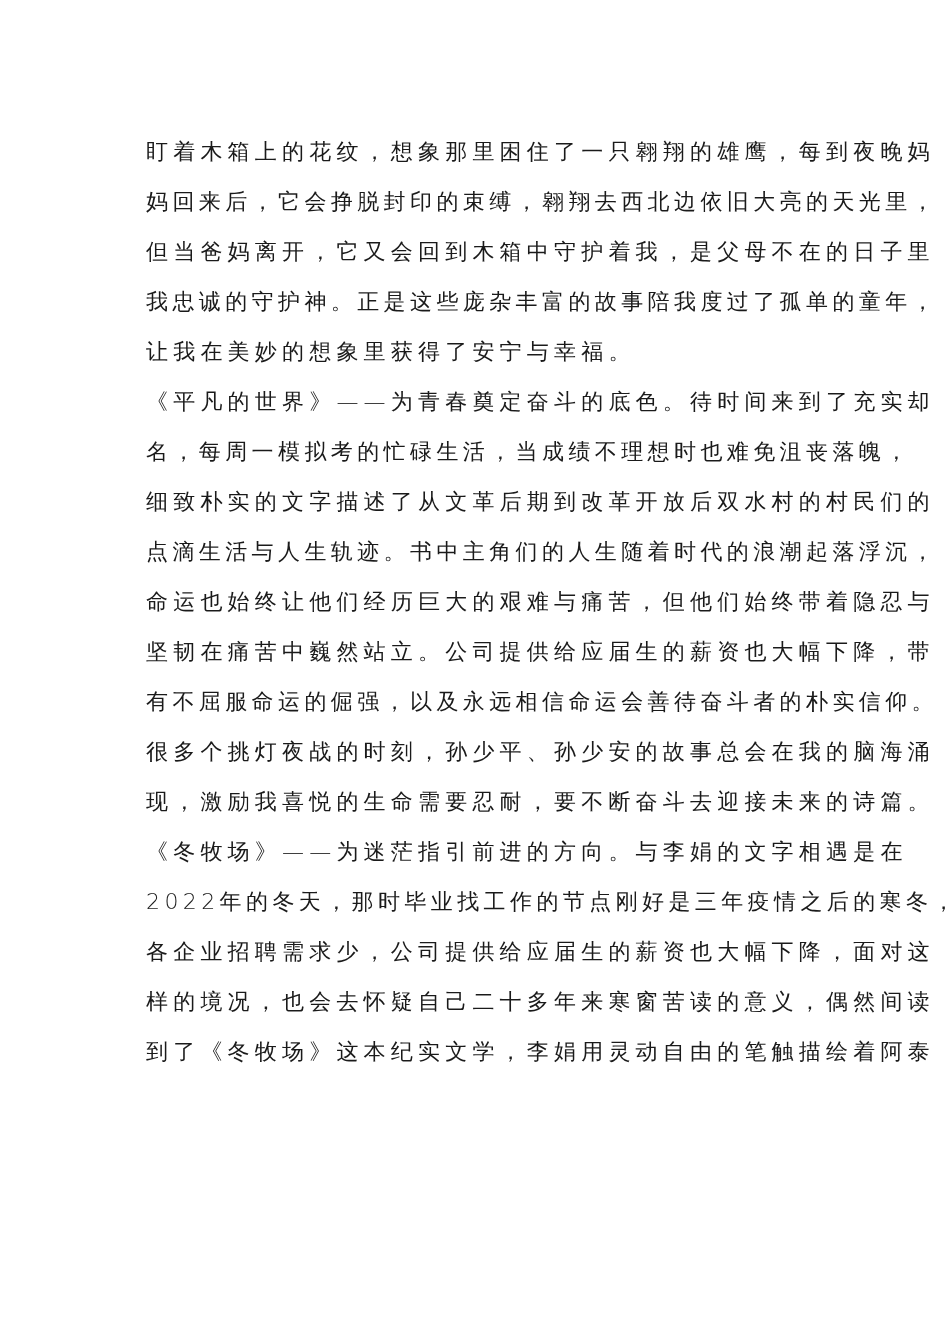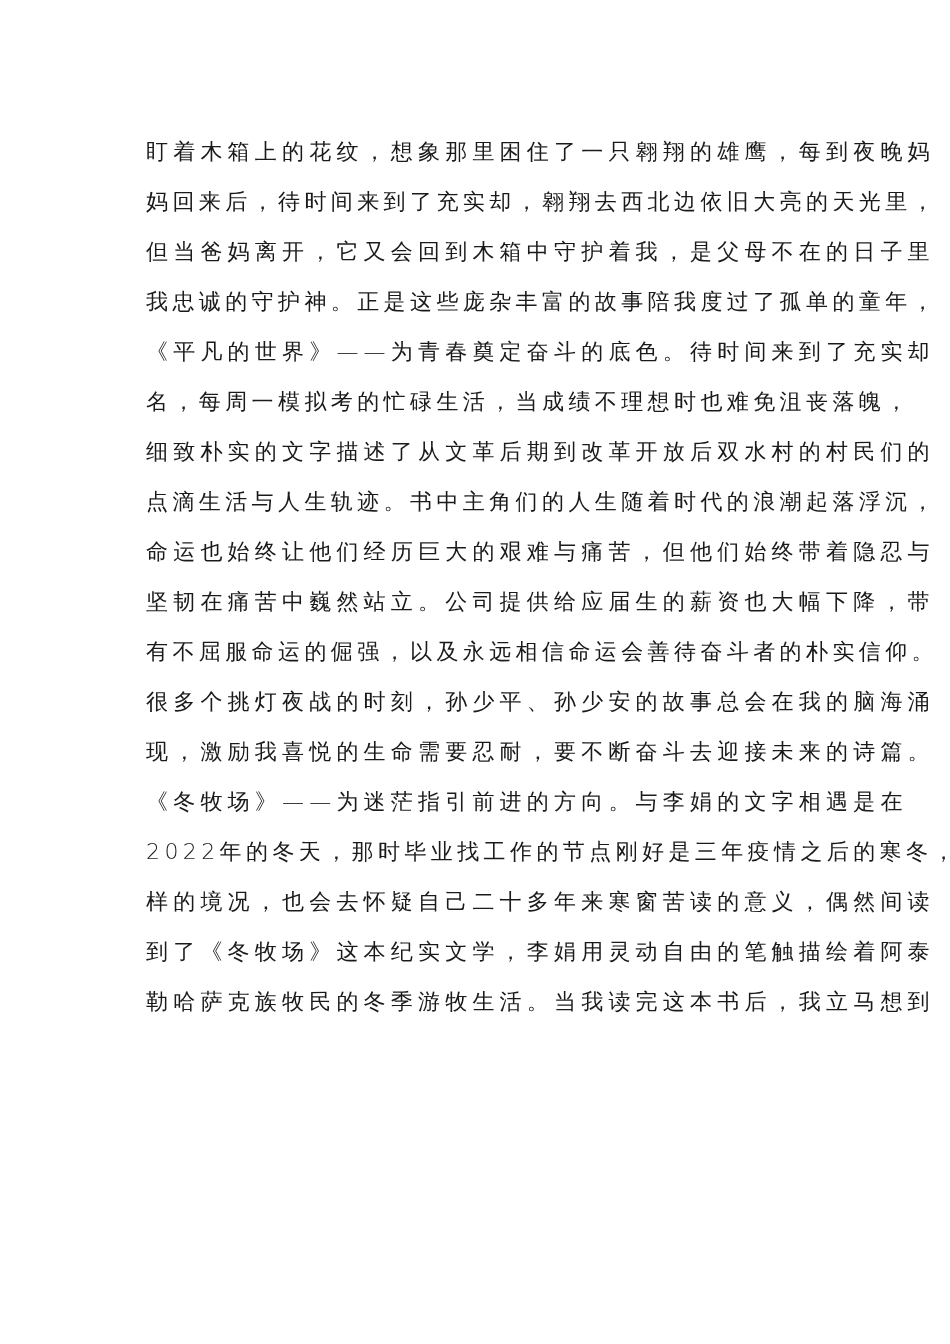--- a/index.html
+++ b/index.html
@@ -40,31 +40,32 @@
     .line.tight {
       letter-spacing: 4.4px;
     }
   </style>
 </head>
 <body>
 
 <div class="page">
   <div class="text-block">
     <div class="line">盯着木箱上的花纹，想象那里困住了一只翱翔的雄鹰，每到夜晚妈</div>
-    <div class="line tight">妈回来后，待时间来到了充实却，翱翔去西北边依旧大亮的天光里，</div>
+    <div class="line tight">妈回来后，它会挣脱封印的束缚，翱翔去西北边依旧大亮的天光里，</div>
     <div class="line">但当爸妈离开，它又会回到木箱中守护着我，是父母不在的日子里</div>
     <div class="line tight">我忠诚的守护神。正是这些庞杂丰富的故事陪我度过了孤单的童年，</div>
+    <div class="line">让我在美妙的想象里获得了安宁与幸福。</div>
     <div class="line">《平凡的世界》——为青春奠定奋斗的底色。待时间来到了充实却</div>
     <div class="line tight">名，每周一模拟考的忙碌生活，当成绩不理想时也难免沮丧落魄，</div>
     <div class="line">细致朴实的文字描述了从文革后期到改革开放后双水村的村民们的</div>
     <div class="line tight">点滴生活与人生轨迹。书中主角们的人生随着时代的浪潮起落浮沉，</div>
     <div class="line">命运也始终让他们经历巨大的艰难与痛苦，但他们始终带着隐忍与</div>
     <div class="line">坚韧在痛苦中巍然站立。公司提供给应届生的薪资也大幅下降，带</div>
     <div class="line tight">有不屈服命运的倔强，以及永远相信命运会善待奋斗者的朴实信仰。</div>
     <div class="line">很多个挑灯夜战的时刻，孙少平、孙少安的故事总会在我的脑海涌</div>
     <div class="line">现，激励我喜悦的生命需要忍耐，要不断奋斗去迎接未来的诗篇。</div>
     <div class="line">《冬牧场》——为迷茫指引前进的方向。与李娟的文字相遇是在</div>
     <div class="line tight">2022年的冬天，那时毕业找工作的节点刚好是三年疫情之后的寒冬，</div>
+    <div class="line">各企业招聘需求少，公司提供给应届生的薪资也大幅下降，面对这</div>
     <div class="line">样的境况，也会去怀疑自己二十多年来寒窗苦读的意义，偶然间读</div>
     <div class="line">到了《冬牧场》这本纪实文学，李娟用灵动自由的笔触描绘着阿泰</div>
-    <div class="line">勒哈萨克族牧民的冬季游牧生活。当我读完这本书后，我立马想到</div>
   </div>
 </div>
 
 </body></html>

